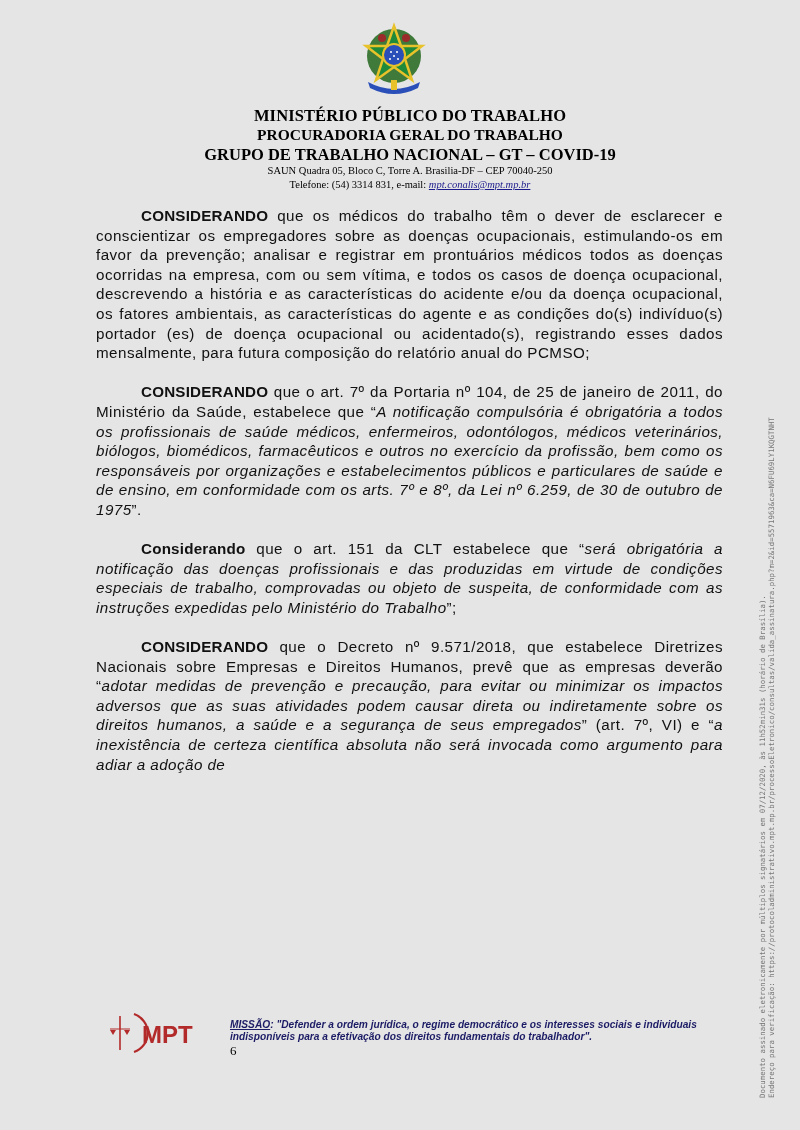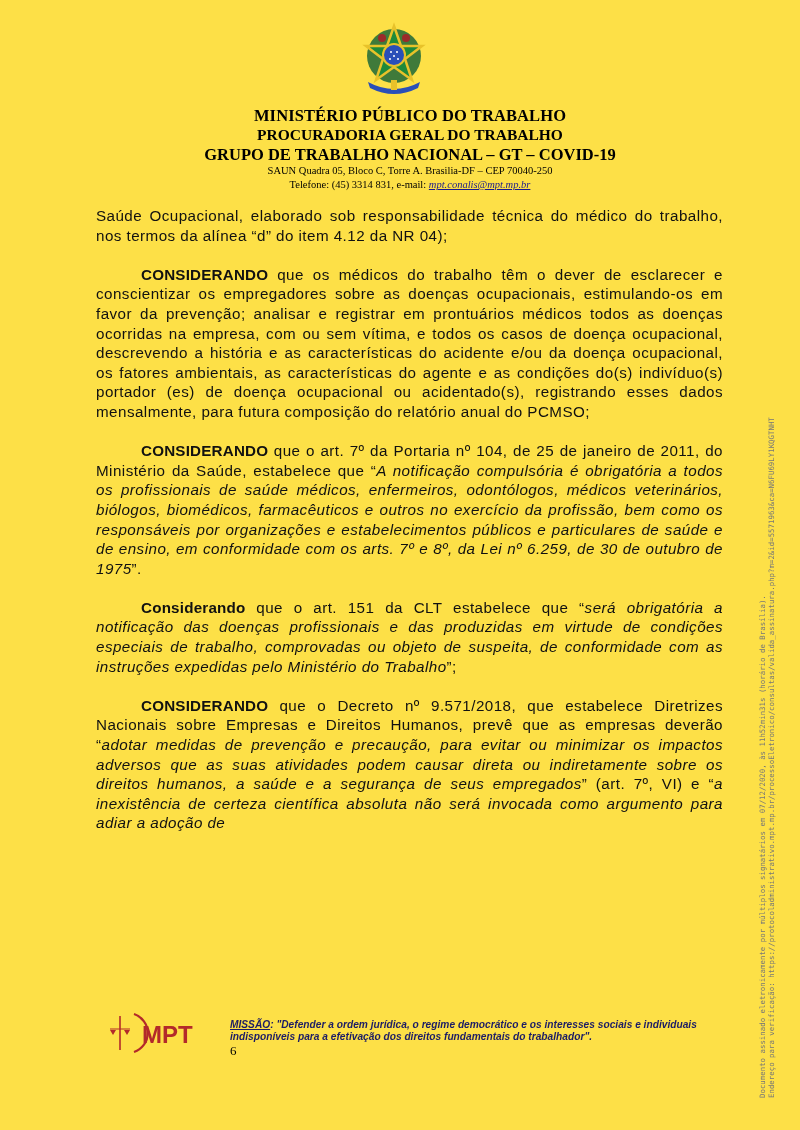--- a/index.html
+++ b/index.html
@@ -1,17 +1,17 @@
 <!DOCTYPE html>
 <html><head>
 <meta charset="utf-8">
 <style>
   html, body { margin:0; padding:0; background:#ffffff; }
   body { width:800px; height:1130px; position:relative; overflow:hidden; }
-  .page { position:absolute; left:0; top:0; width:800px; height:1130px; background:#fde047; }
+  .page { position:absolute; left:0; top:0; width:800px; height:1130px; background:#e5e5e5; }
 
   .coat { position:absolute; left:356px; top:22px; width:76px; height:76px; }
 
   .hdr { position:absolute; left:0; width:820px; text-align:center; font-family:"Liberation Serif", serif; color:#000; }
   .hdr-1 { top:106px; font-size:16.5px; font-weight:bold; letter-spacing:0.1px; }
   .hdr-2 { top:126px; font-size:15.5px; font-weight:bold; }
   .hdr-3 { top:145px; font-size:16.5px; font-weight:bold; }
   .hdr-4 { top:165px; font-size:10.5px; }
   .hdr-5 { top:179px; font-size:10.5px; }
   .hdr-5 a { color:#1a1a8c; text-decoration:underline;font-style:italic; }
@@ -51,25 +51,24 @@
       <circle cx="42" cy="37" r="1" fill="#fff"></circle>
     <path d="M12 60 Q38 74 64 60 L62 66 Q38 78 14 66 Z" fill="#2a4fb8"></path>
     <rect x="35" y="58" width="6" height="10" fill="#e8c22a"></rect>
   </svg>
 
   <div class="hdr hdr-1">MINISTÉRIO PÚBLICO DO TRABALHO</div>
   <div class="hdr hdr-2">PROCURADORIA GERAL DO TRABALHO</div>
   <div class="hdr hdr-3">GRUPO DE TRABALHO NACIONAL – GT – COVID-19</div>
   <div class="hdr hdr-4">SAUN Quadra 05, Bloco C, Torre A. Brasilia-DF – CEP 70040-250</div>
   <div class="hdr hdr-5">
-    <span>Telefone: (45) 3314 831, e-mail: </span><a>mpt.conalis@mpt.mp.br</a>
+    <span>Telefone: (54) 3314 831, e-mail: </span><a>mpt.conalis@mpt.mp.br</a>
   </div>
 
   <div class="body">
-    <p>Saúde Ocupacional, elaborado sob responsabilidade técnica do médico do trabalho, nos termos da  alínea “d” do item 4.12 da NR 04);</p>
 
     <p><b>CONSIDERANDO</b><span> que os médicos do trabalho têm o dever de esclarecer e conscientizar os empregadores sobre as doenças ocupacionais, estimulando-os em favor da prevenção; analisar e registrar em prontuários médicos todos as doenças ocorridas na empresa, com ou sem vítima, e todos os casos de doença ocupacional, descrevendo a história e as características do acidente e/ou da doença ocupacional, os fatores ambientais, as características do agente e as condições do(s) indivíduo(s) portador (es) de doença ocupacional ou acidentado(s), registrando esses dados mensalmente, para futura composição do relatório anual do PCMSO;</span></p>
 
     <p><b>CONSIDERANDO</b><span> que o art. 7º da Portaria nº 104, de 25 de janeiro de 2011, do Ministério da Saúde, estabelece que “</span><i>A notificação compulsória é obrigatória a todos os profissionais de saúde médicos, enfermeiros, odontólogos, médicos veterinários, biólogos, biomédicos, farmacêuticos e outros no exercício da profissão, bem como os responsáveis por organizações e estabelecimentos públicos e particulares de saúde e de ensino, em conformidade com os arts. 7º e 8º, da Lei nº 6.259, de 30 de outubro de 1975</i><span>”.</span></p>
 
     <p><b>Considerando</b><span> que o art. 151 da CLT estabelece que “</span><i>será obrigatória a notificação das doenças profissionais e das produzidas em virtude de condições especiais de trabalho, comprovadas ou objeto de suspeita, de conformidade com as instruções expedidas pelo Ministério do Trabalho</i><span>”;</span></p>
 
 
     <p><b>CONSIDERANDO</b><span> que o Decreto nº 9.571/2018, que estabelece Diretrizes Nacionais sobre Empresas e Direitos Humanos, prevê que as empresas deverão “</span><i>adotar medidas de prevenção e precaução, para evitar ou minimizar os impactos adversos que as suas atividades podem causar direta ou indiretamente sobre os direitos humanos, a saúde e a segurança de seus empregados</i><span>” (art. 7º, VI) e “</span><i>a inexistência de certeza científica absoluta não será invocada como argumento para adiar a adoção de</i></p>
   </div>

